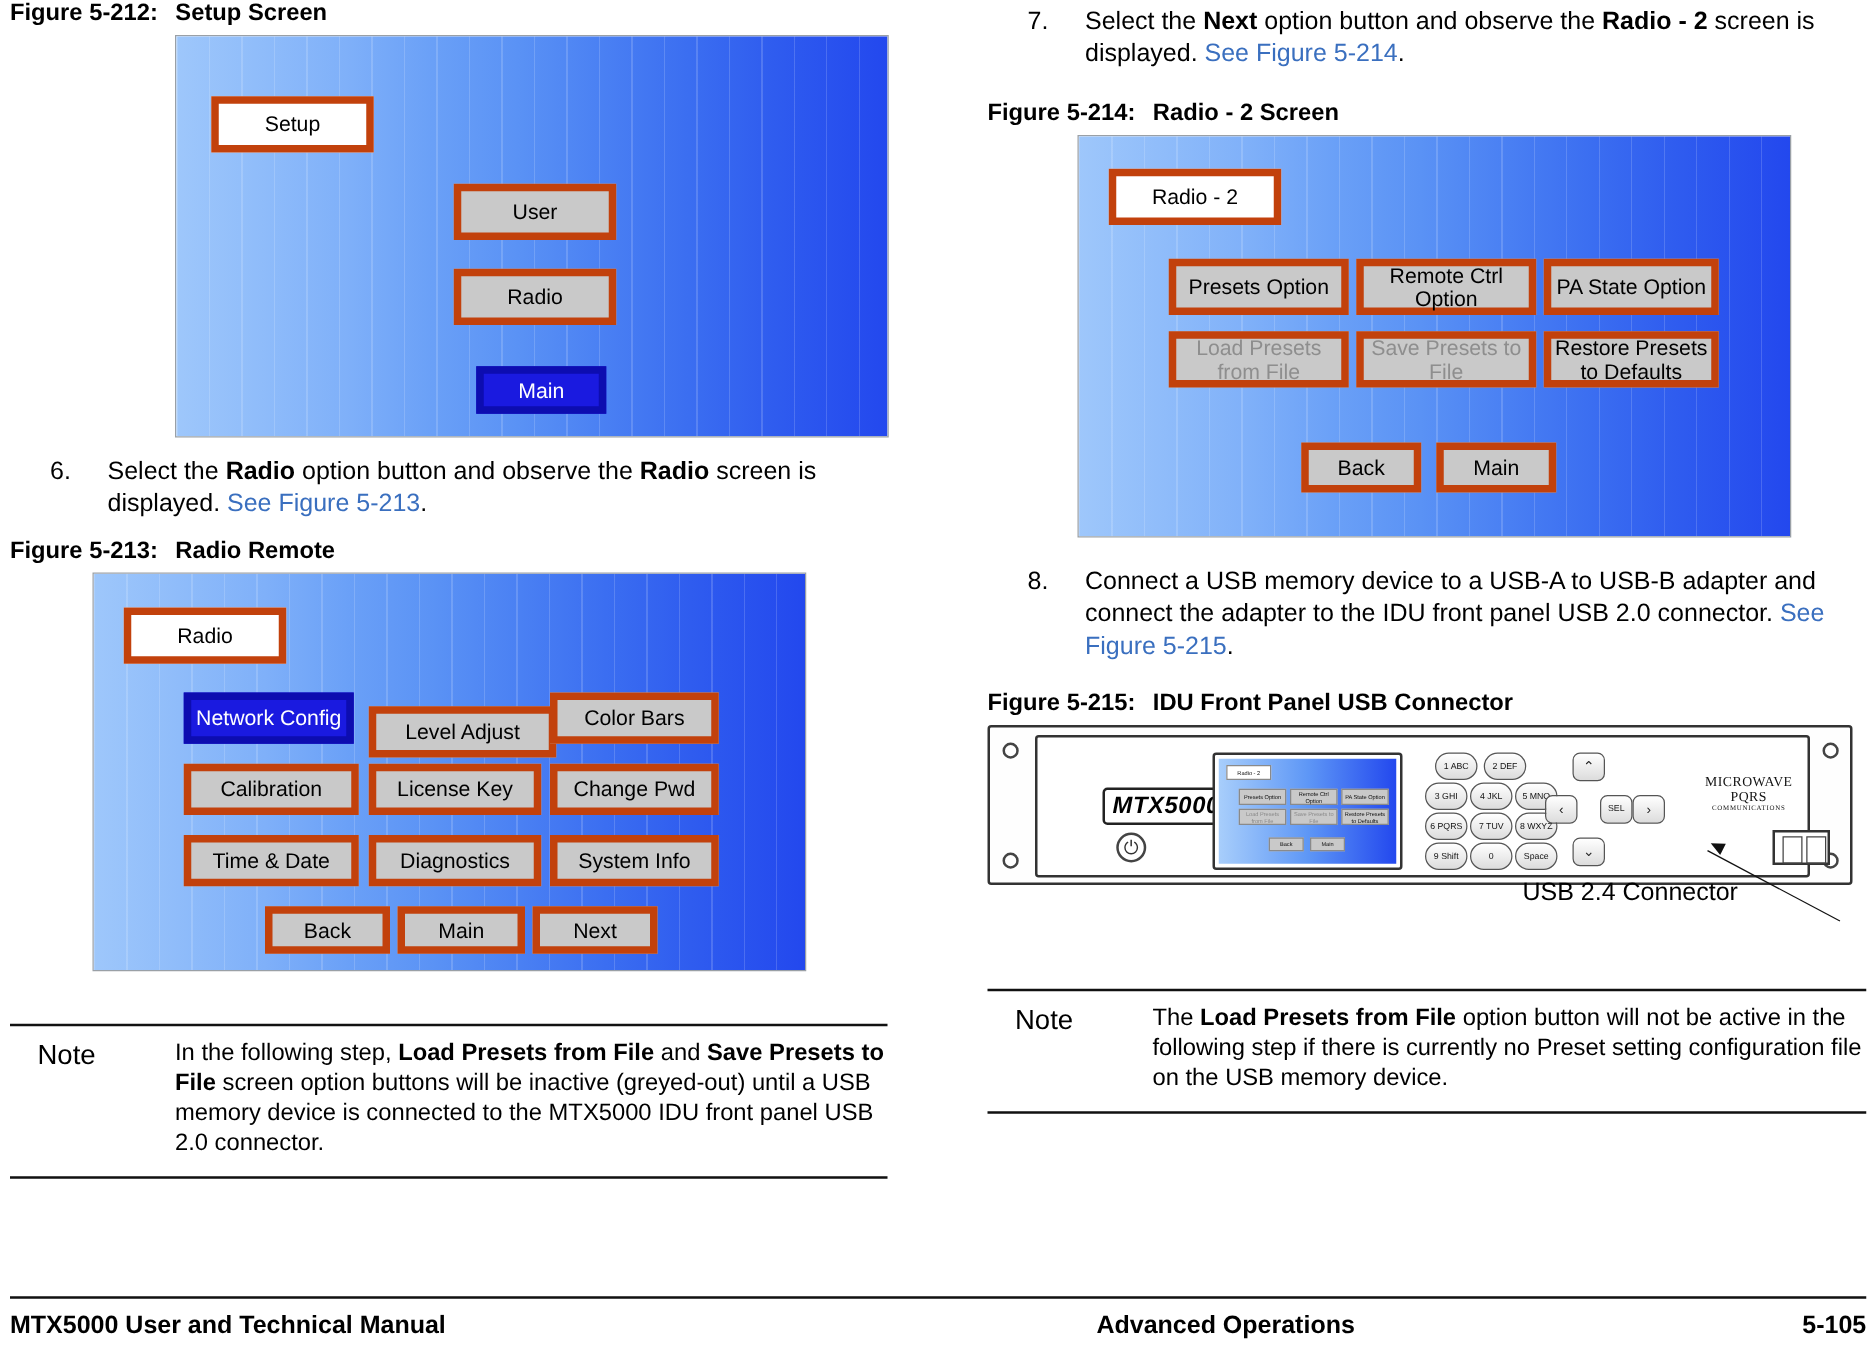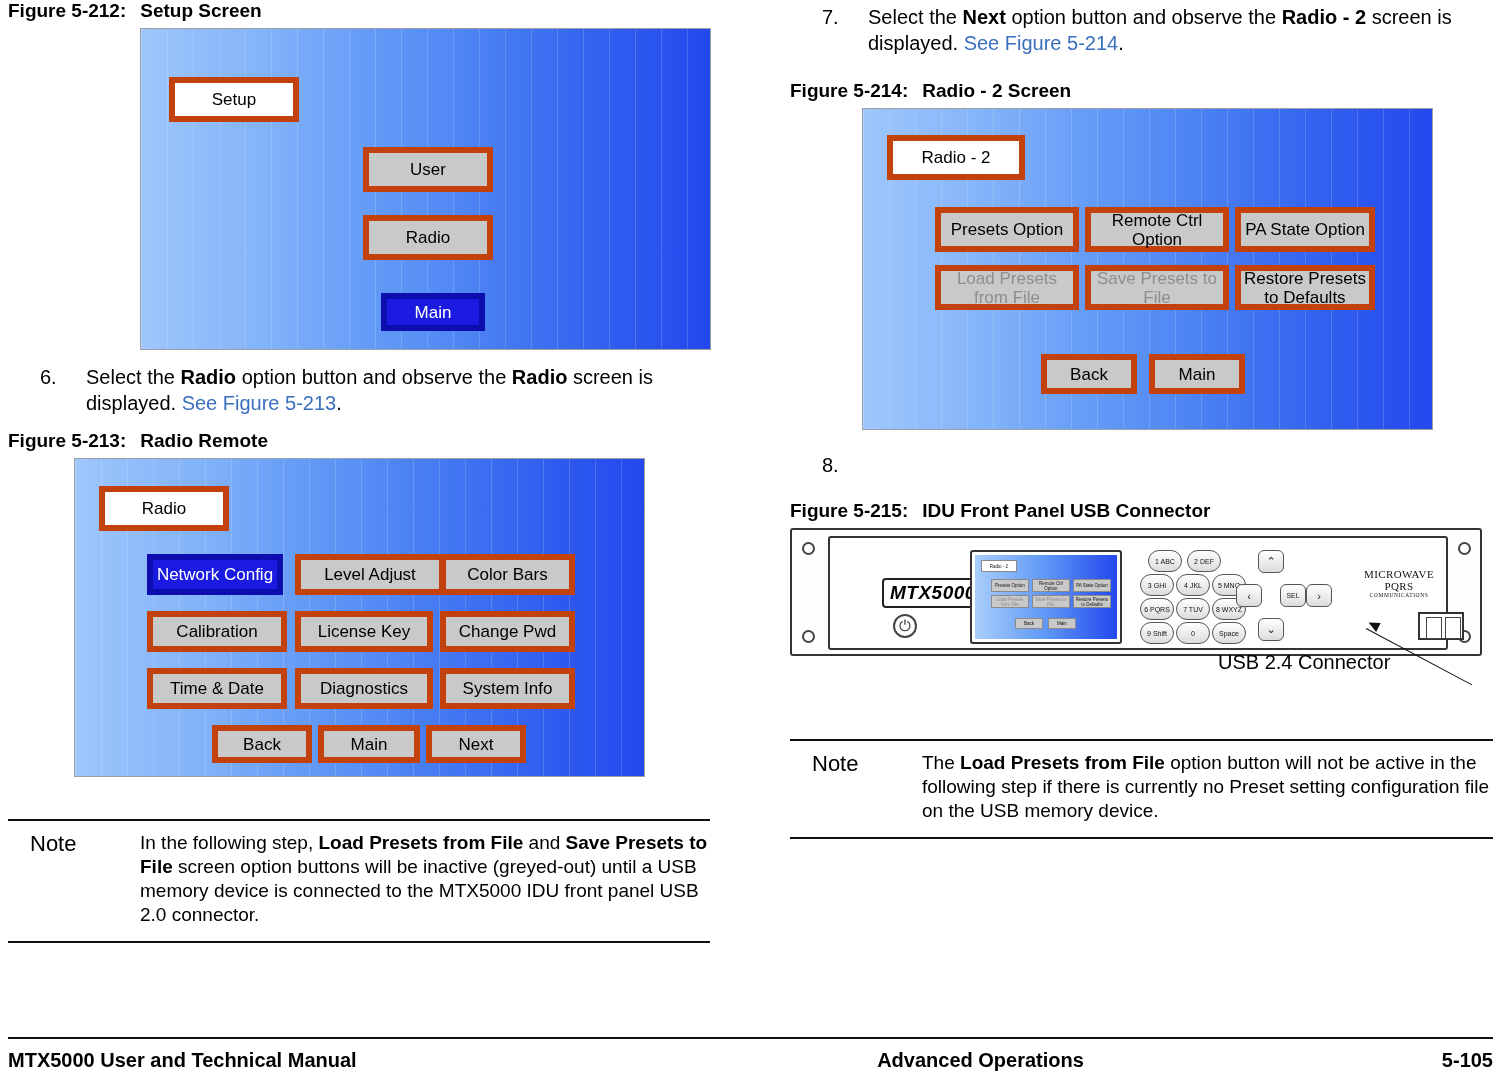--- a/index.html
+++ b/index.html
@@ -286,21 +286,21 @@
     <div class="fig-caption">
       <span class="num">Figure 5-213:</span><span>Radio Remote</span>
     </div>
 
     <div class="screen" style="margin-left:66px; width:571px; height:319px;">
       <div class="grad"></div>
       <div class="scr-content">
         <div class="btn white" style="left:24px; top:27px; width:130px; height:45px; font-size:17px;">Radio</div>
 
         <div class="btn sel" style="left:72px; top:95px; width:136px; height:41px;">Network Config</div>
-        <div class="btn" style="left:220px; top:95px; width:150px; height:41px;">Level Adjust</div>
+        <div class="btn" style="left:220px; top:106px; width:150px; height:41px;">Level Adjust</div>
         <div class="btn" style="left:365px; top:95px; width:135px; height:41px;">Color Bars</div>
 
         <div class="btn" style="left:72px; top:152px; width:140px; height:41px;">Calibration</div>
         <div class="btn" style="left:220px; top:152px; width:138px; height:41px;">License Key</div>
         <div class="btn" style="left:365px; top:152px; width:135px; height:41px;">Change Pwd</div>
 
         <div class="btn" style="left:72px; top:209px; width:140px; height:41px;">Time &amp; Date</div>
         <div class="btn" style="left:220px; top:209px; width:138px; height:41px;">Diagnostics</div>
         <div class="btn" style="left:365px; top:209px; width:135px; height:41px;">System Info</div>
 
@@ -345,20 +345,23 @@
         <div class="btn greyed" style="left:222px; top:156px; width:144px; height:45px;">Save Presets to File</div>
         <div class="btn" style="left:372px; top:156px; width:140px; height:45px;">Restore Presets to Defaults</div>
 
         <div class="btn" style="left:178px; top:245px; width:96px; height:40px;">Back</div>
         <div class="btn" style="left:286px; top:245px; width:96px; height:40px;">Main</div>
       </div>
     </div>
 
     <div class="step" style="margin-top:22px;">
       <div class="num">8.</div>
+      <div class="body">
+        <span>Connect a USB memory device to a USB-A to USB-B adapter and connect the adapter to the IDU front panel USB 2.0 connector.  </span><span class="xref">See Figure 5-215</span><span>.</span>
+      </div>
     </div>
 
     <div class="fig-caption" style="margin-top:22px;">
       <span class="num">Figure 5-215:</span><span>IDU Front Panel USB Connector</span>
     </div>
 
     <div class="idu-wrap">
       <div class="idu-outer">
         <div class="ear-hole" style="left:10px; top:12px;"></div>
         <div class="ear-hole" style="left:10px; top:100px;"></div>

